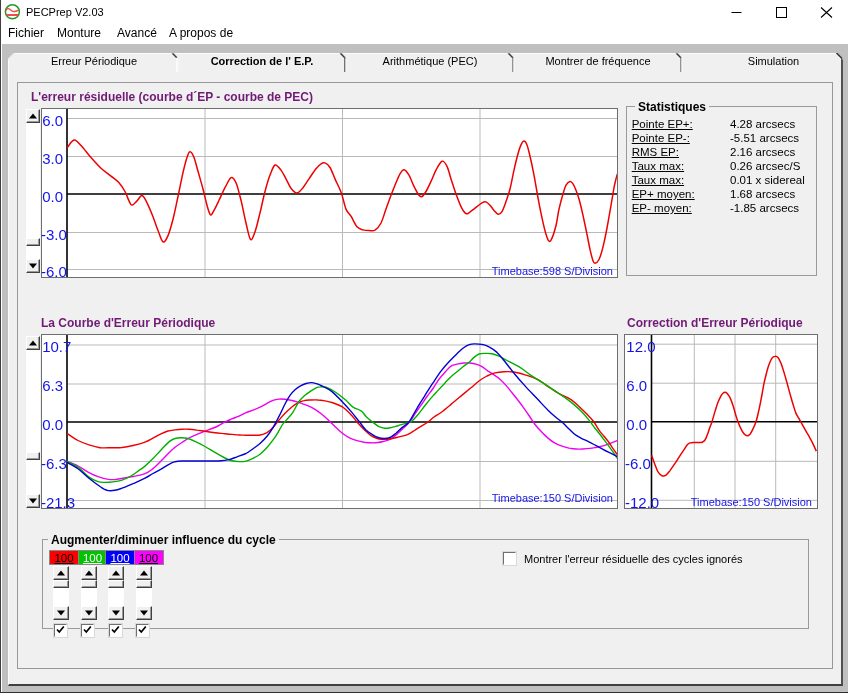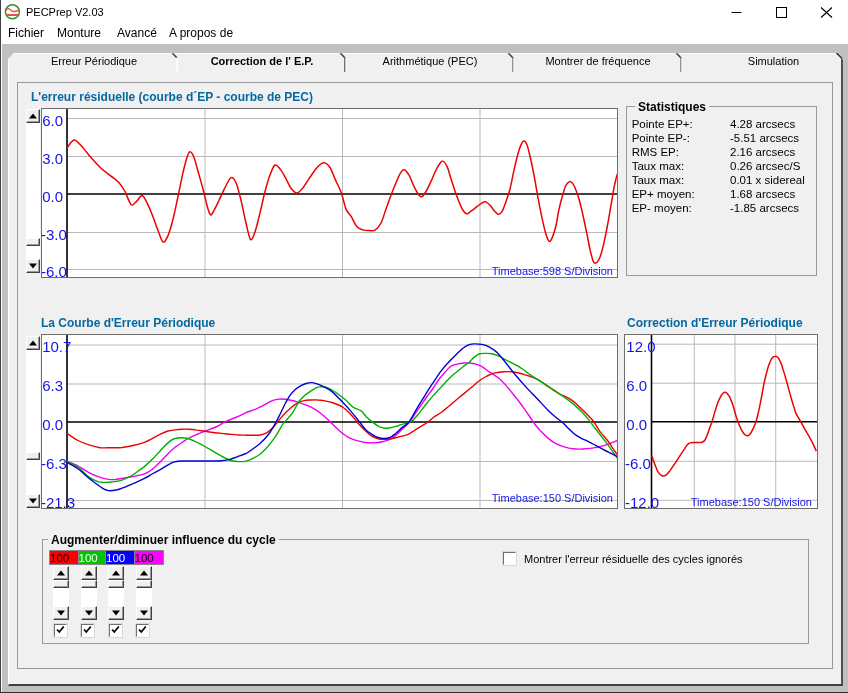--- a/index.html
+++ b/index.html
@@ -14,41 +14,41 @@
 #form { position:absolute; left:1px; top:44px; width:846px; height:648px; background:#c0c0c0; }
 #panel { position:absolute; left:7px; top:53px; width:835px; height:633px; background:#f0f0f0;
          border-top:1.5px solid #fcfcfc; border-left:1.5px solid #fcfcfc;
          border-right:2px solid #505050; border-bottom:2px solid #3f3f3f; }
 #tabstrip { position:absolute; left:0; top:53px; width:848px; height:19px; }
 .tab, .tabact { position:absolute; top:0; height:18px; font-size:11px; text-align:center;
                 line-height:17px; color:#000; }
 .tabact { font-weight:bold; }
 #bigframe { position:absolute; left:16px; top:82px; width:816px; height:587px;
             border:1px solid #989898; }
-.ctitle { position:absolute; font-size:12px; font-weight:bold; color:#0369a1; white-space:nowrap; }
+.ctitle { position:absolute; font-size:12px; font-weight:bold; color:#701a75; white-space:nowrap; }
 .chartbox { position:absolute; background:#fff; border:1px solid #6e6e6e; }
 .axlab { position:absolute; font-size:15px; color:#1414e6; white-space:nowrap; }
 .gbox { position:absolute; border:1px solid #9a9a9a; }
 .gcap { position:absolute; top:-7px; background:#f0f0f0; font-size:12px; font-weight:bold;
         padding:0 3px; white-space:nowrap; }
 .srow { position:absolute; left:0; width:100%; height:14px; font-size:11.5px; }
-.sl { position:absolute; left:4.7px; }
+.sl { position:absolute; left:4.7px;text-decoration:underline; }
 .sv { position:absolute; left:103px; }
 .sbtrack { position:absolute; background:#fff; border:0; }
 .btn3d { position:absolute; background:#f0f0f0; border-top:1px solid #fff; border-left:1px solid #fff;
          border-right:1px solid #404040; border-bottom:1px solid #404040;
          box-shadow:inset -1px -1px 0 #9a9a9a; }
 .arr { position:absolute; left:50%; top:50%; width:0; height:0; border-left:4px solid transparent;
        border-right:4px solid transparent; }
 .arr.up { border-bottom:5px solid #000; transform:translate(-50%,-50%); }
 .arr.dn { border-top:5px solid #000; transform:translate(-50%,-50%); }
 .cbx { position:absolute; background:#fff; border-top:1.5px solid #707070; border-left:1.5px solid #707070;
        border-right:1.5px solid #fdfdfd; border-bottom:1.5px solid #fdfdfd; box-shadow:0 0 0 1px #d9d9d9; }
-.c100 { position:absolute; top:550px; width:30px; height:14.5px; font-size:11.5px; 
-        line-height:14px; border:1px solid #888; }
+.c100 { position:absolute; top:550px; width:30px; height:14.5px; font-size:11.5px; text-align:center;
+        line-height:14px; border:1px solid #888;text-decoration:underline; }
 .wbtn { position:absolute; top:0; width:45px; height:25px; }
 </style></head>
 <body>
 <div id="win">
  <div id="titlebar">
   <svg style="position:absolute;left:3px;top:4px" width="17" height="16" viewBox="0 0 17 16">
     <circle cx="8.4" cy="7.8" r="7" fill="#fff" stroke="#259825" stroke-width="1.5"></circle>
     <path d="M1.8 6.6 C2.8 4.4 4.6 4.1 6 5.4 C7.6 6.9 9.2 7.9 10.7 7.5 C12.2 7.1 13.6 6.6 15 6.2" fill="none" stroke="#f14a4a" stroke-width="1.4"></path>
     <rect x="2.7" y="10" width="11.4" height="2" fill="#f14a4a"></rect>
   </svg>
@@ -221,21 +221,21 @@
       <line x1="650.5" y1="334.5" x2="650.5" y2="507.5" stroke="#000" stroke-width="1.6"></line>
       <path d="M650.5 454.8C651.1 456.3 652.9 461.4 654.0 464.2C655.1 467.0 655.8 469.5 657.0 471.4C658.2 473.2 659.7 474.7 661.0 475.2C662.3 475.8 663.7 475.5 665.0 474.6C666.3 473.7 667.5 472.0 669.0 470.1C670.5 468.1 672.3 465.4 674.0 462.9C675.7 460.4 677.5 457.4 679.0 455.1C680.5 452.8 681.8 451.1 683.0 449.2C684.2 447.4 685.5 445.2 686.5 444.1C687.5 442.9 688.1 442.8 689.0 442.4C689.9 442.1 691.0 442.2 692.0 442.1C693.0 442.0 694.0 442.0 695.0 442.0C696.0 442.0 697.0 442.1 698.0 442.1C699.0 442.1 700.0 442.2 701.0 441.8C702.0 441.3 703.0 441.1 704.0 439.5C705.0 437.9 706.2 434.5 707.0 432.4C707.8 430.2 708.3 428.3 709.0 426.5C709.7 424.7 710.2 423.9 711.0 421.3C711.8 418.7 713.0 414.2 714.0 410.9C715.0 407.7 716.0 404.4 717.0 401.8C718.0 399.2 719.2 396.8 720.0 395.3C720.8 393.8 721.3 393.3 722.0 392.7C722.7 392.1 723.3 391.7 724.0 391.7C724.7 391.7 725.2 391.8 726.0 392.7C726.8 393.6 728.0 395.2 729.0 397.2C730.0 399.3 731.0 402.0 732.0 405.1C733.0 408.1 734.2 412.7 735.0 415.4C735.8 418.2 736.2 419.1 737.0 421.3C737.8 423.5 739.0 426.4 740.0 428.4C741.0 430.5 742.0 432.2 743.0 433.3C744.0 434.5 745.0 435.2 746.0 435.3C747.0 435.3 748.0 434.8 749.0 433.7C750.0 432.5 751.0 430.5 752.0 428.4C753.0 426.4 754.2 423.8 755.0 421.3C755.8 418.8 756.3 416.3 757.0 413.5C757.7 410.7 758.3 407.7 759.0 404.4C759.7 401.2 760.3 397.6 761.0 394.0C761.7 390.4 762.3 386.2 763.0 382.9C763.7 379.7 764.2 377.6 765.0 374.5C765.8 371.4 767.0 366.9 768.0 364.1C769.0 361.3 770.0 359.0 771.0 357.6C772.0 356.2 773.0 355.8 774.0 355.7C775.0 355.5 776.0 355.8 777.0 356.9C778.0 358.1 779.0 360.3 780.0 362.8C781.0 365.3 782.0 368.7 783.0 371.9C784.0 375.2 785.0 378.7 786.0 382.3C787.0 385.9 788.0 389.8 789.0 393.4C790.0 396.9 791.0 400.5 792.0 403.8C793.0 407.0 794.0 410.5 795.0 412.9C796.0 415.2 796.7 415.7 798.0 418.1C799.3 420.4 801.7 424.8 803.0 427.2C804.3 429.5 805.0 430.6 806.0 432.4C807.0 434.1 808.0 435.7 809.0 437.6C810.0 439.4 811.0 441.2 812.0 443.4C813.0 445.6 814.8 449.4 815.3 450.6" fill="none" stroke="#ee0000" stroke-width="1.5"></path>
       <text x="811" y="505" fill="#1414e6" font-size="11px" text-anchor="end">Timebase:150 S/Division</text>
     </svg>
  <div class="axlab" style="left:625.3px;top:337.59999999999997px">12.0</div>
     <div class="axlab" style="left:625.3px;top:376.59999999999997px">6.0</div>
     <div class="axlab" style="left:625.3px;top:415.7px">0.0</div>
     <div class="axlab" style="left:624.0px;top:454.7px">-6.0</div>
     <div class="axlab" style="left:624.0px;top:493.7px">-12.0</div>
 
- <div class="gbox" style="left:41px;top:539px;width:767px;height:105px">
+ <div class="gbox" style="left:41px;top:539px;width:767px;height:90px">
    <div class="gcap" style="left:5px">Augmenter/diminuer influence du cycle</div>
  </div>
  <div class="c100" style="left:48px;background:#ff0000;color:#000">100</div>
     <div class="c100" style="left:76.5px;background:#00c400;color:#fff">100</div>
     <div class="c100" style="left:104px;background:#0000ff;color:#fff">100</div>
     <div class="c100" style="left:132.5px;background:#ff00ff;color:#000">100</div>
  <div class="sbtrack" style="left:52px;top:566px;width:16px;height:54px"></div>
     <div class="btn3d" style="left:52px;top:566px;width:16px;height:14px">
       <span class="arr up"></span>
     </div>

